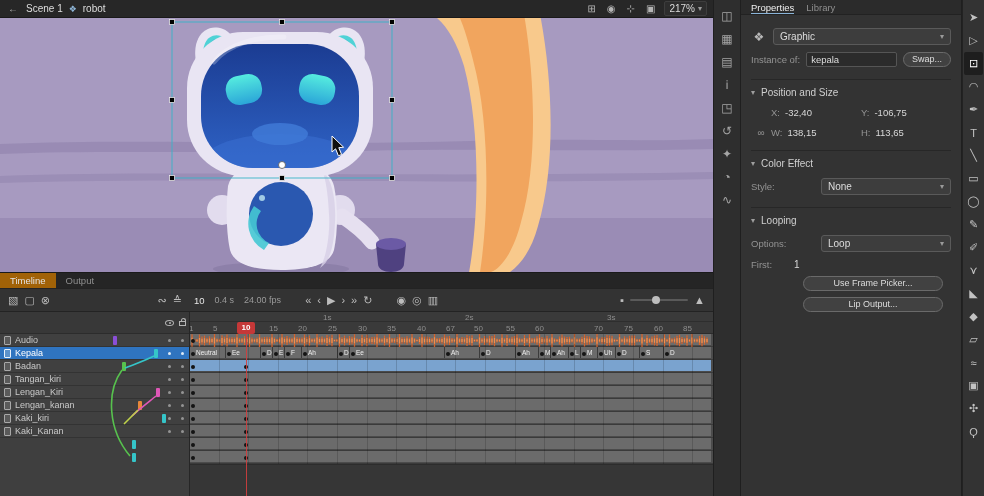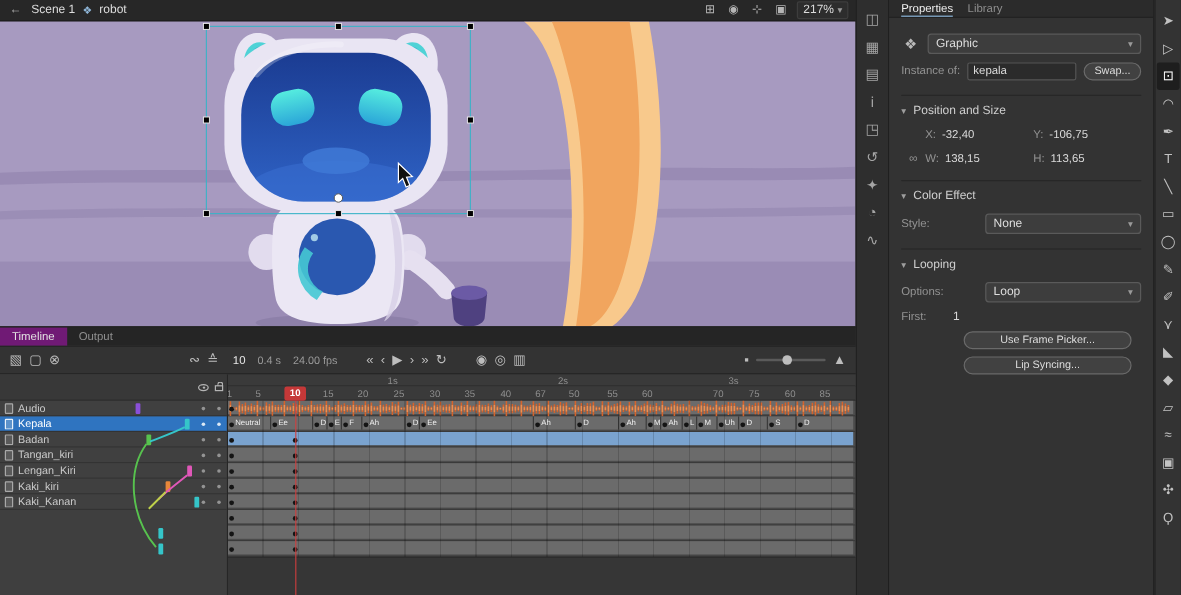--- a/index.html
+++ b/index.html
@@ -49,21 +49,21 @@
 
   
   .tools{position:absolute;left:962px;top:0;width:22px;height:496px;background:#333;border-left:1px solid #222;display:flex;flex-direction:column;align-items:center;padding-top:6px}
   .tool-cell{width:19px;height:23px;display:flex;align-items:center;justify-content:center;color:#c2c2c2;font-size:11px;border-radius:2px;cursor:default}
   .tool-cell.active{background:#1e1e1e;color:#fff}
 
   
   .timeline{position:absolute;left:0;top:272px;width:713px;height:224px;background:#333;border-top:1px solid #1a1a1a}
   .tl-tabs{height:15px;background:#252525;display:flex;font-size:9.5px}
   .tl-tab{padding:1px 10px 0;color:#8e8e8e;line-height:14px;cursor:default}
-  .tl-tab.active{background:#701a75;color:#e3e3e3}
+  .tl-tab.active{background:#a16207;color:#e3e3e3}
   .tl-controls{height:24px;background:#333;border-top:1px solid #232323;border-bottom:1px solid #232323;display:flex;align-items:center}
   .tc-left{width:190px;display:flex;align-items:center;padding:0 8px;flex-shrink:0}
   .tc-sub{display:flex;gap:6px}
   .tc-sub.push{margin-left:auto}
   .tc-ico{color:#bdbdbd;font-size:11px;line-height:22px;cursor:default}
   .tc-frames{flex:1;display:flex;align-items:center;gap:10px;padding-left:4px}
   .cur{color:#e6e6e6;font-size:9.5px;cursor:default}
   .dim{color:#9a9a9a;font-size:9px;cursor:default}
   .tc-group{display:flex;gap:6px;align-items:center}
   .tc-right{margin-left:auto;display:flex;align-items:center;gap:6px;padding-right:8px}
@@ -299,21 +299,21 @@
           <span>Loop</span>
           <span class="dd-arrow">▾</span>
         </div>
       </div>
       <div class="loop-row" style="margin-top:7px">
         <span class="lbl">First:</span>
         <span class="first-val" style="margin-left:14px">1</span>
       </div>
 
       <button class="btn wide">Use Frame Picker...</button>
-      <button class="btn wide">Lip Syncing...</button>
+      <button class="btn wide">Lip Output...</button>
     </div>
   </div>
 
   <div class="tools">
       <div class="tool-cell">➤</div>
       <div class="tool-cell">▷</div>
       <div class="tool-cell active">⊡</div>
       <div class="tool-cell">◠</div>
       <div class="tool-cell">✒</div>
       <div class="tool-cell">T</div>
@@ -440,20 +440,33 @@
                 <i></i>
               </div>
               <div class="lr-dot">
                 <i></i>
               </div>
             </div>
             <div class="layer-row">
               <div class="lr-name">
                 <div class="page-ico"></div>
                 <span>Lengan_Kiri</span>
+              </div>
+              <div class="lr-parent"></div>
+              <div class="lr-dot">
+                <i></i>
+              </div>
+              <div class="lr-dot">
+                <i></i>
+              </div>
+            </div>
+            <div class="layer-row">
+              <div class="lr-name">
+                <div class="page-ico"></div>
+                <span>Lengan_kanan</span>
               </div>
               <div class="lr-parent"></div>
               <div class="lr-dot">
                 <i></i>
               </div>
               <div class="lr-dot">
                 <i></i>
               </div>
             </div>
             <div class="layer-row">

